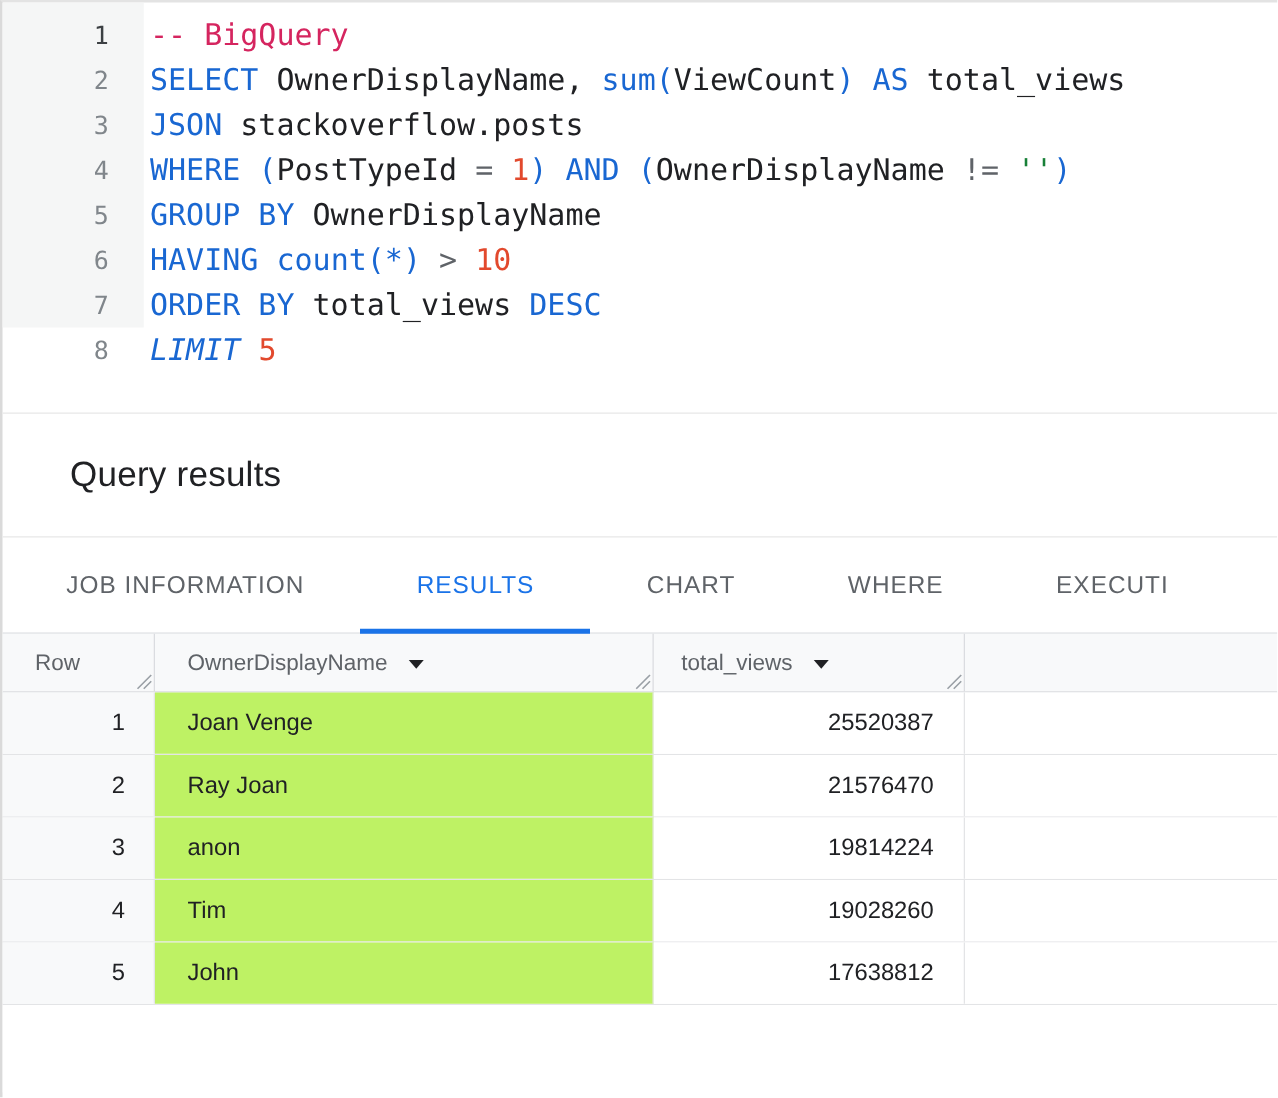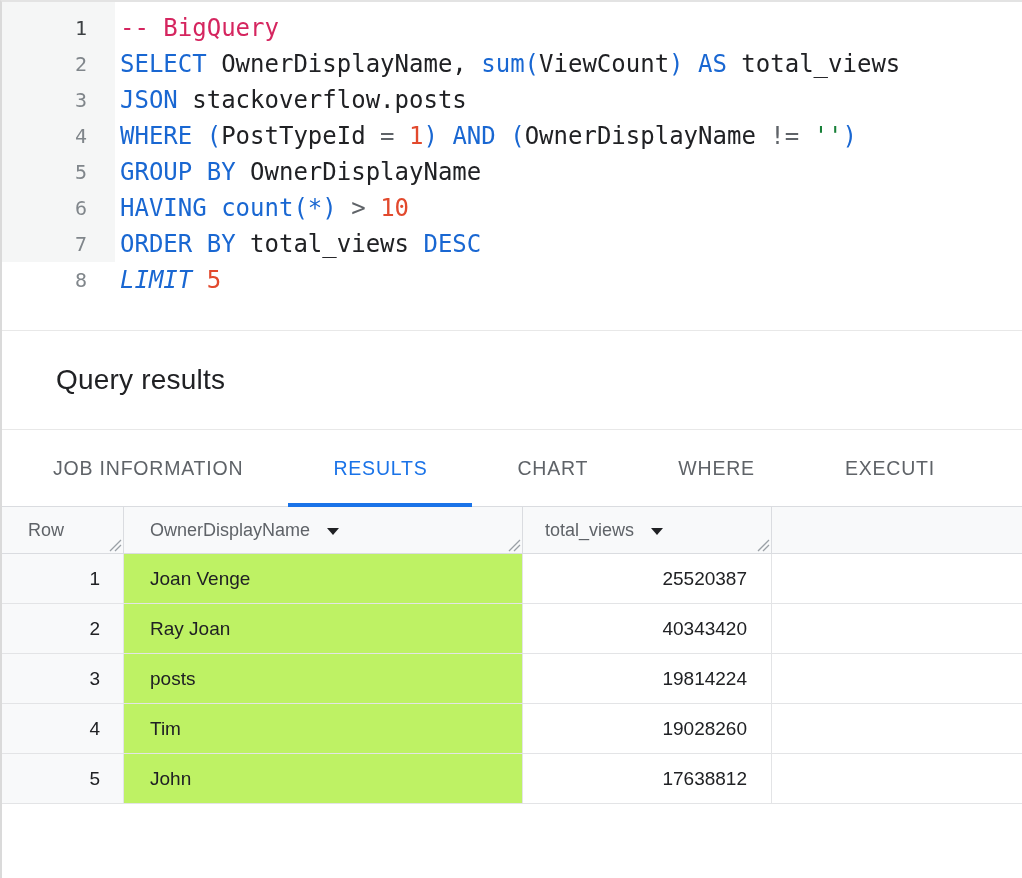--- a/index.html
+++ b/index.html
@@ -225,27 +225,27 @@
   <div class="row">
     <div class="cell c-row">1</div>
     <div class="cell c-name">Joan Venge</div>
     <div class="cell c-views">25520387</div>
     <div class="cell c-rest"></div>
   </div>
 
   <div class="row">
     <div class="cell c-row">2</div>
     <div class="cell c-name">Ray Joan</div>
-    <div class="cell c-views">40343420</div>
+    <div class="cell c-views">21576470</div>
     <div class="cell c-rest"></div>
   </div>
 
   <div class="row">
     <div class="cell c-row">3</div>
-    <div class="cell c-name">posts</div>
+    <div class="cell c-name">anon</div>
     <div class="cell c-views">19814224</div>
     <div class="cell c-rest"></div>
   </div>
 
   <div class="row">
     <div class="cell c-row">4</div>
     <div class="cell c-name">Tim</div>
     <div class="cell c-views">19028260</div>
     <div class="cell c-rest"></div>
   </div>

